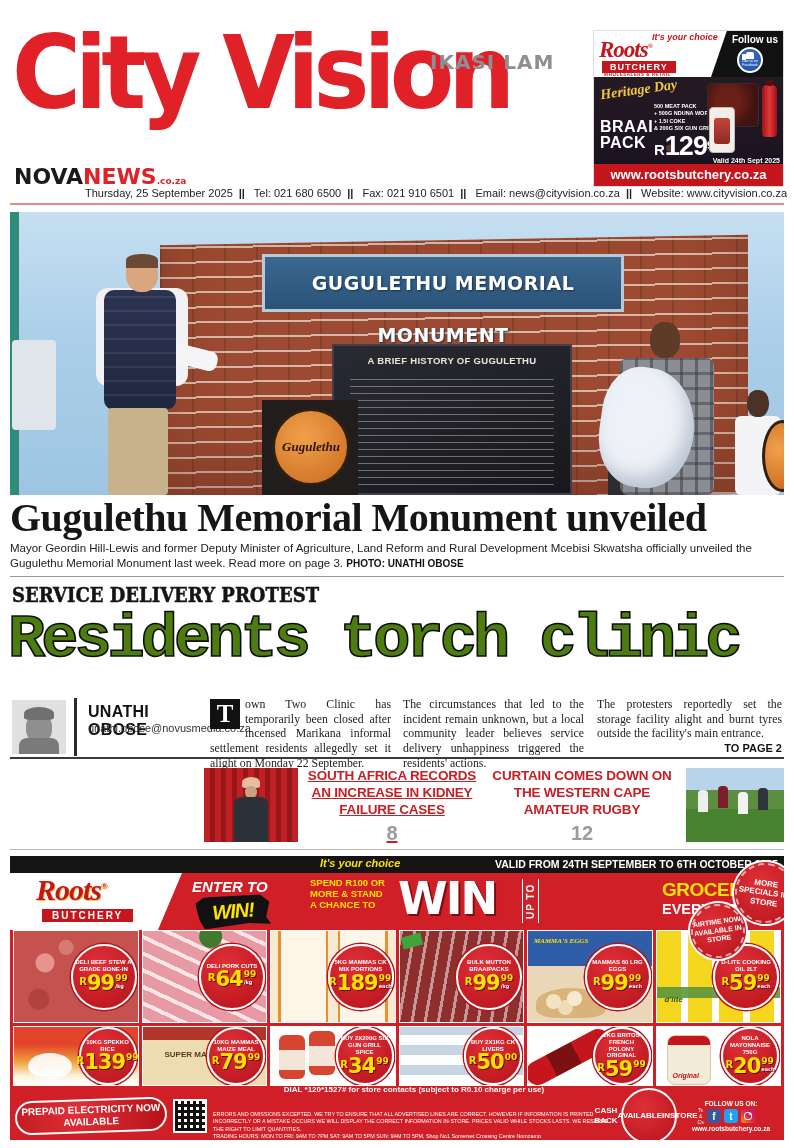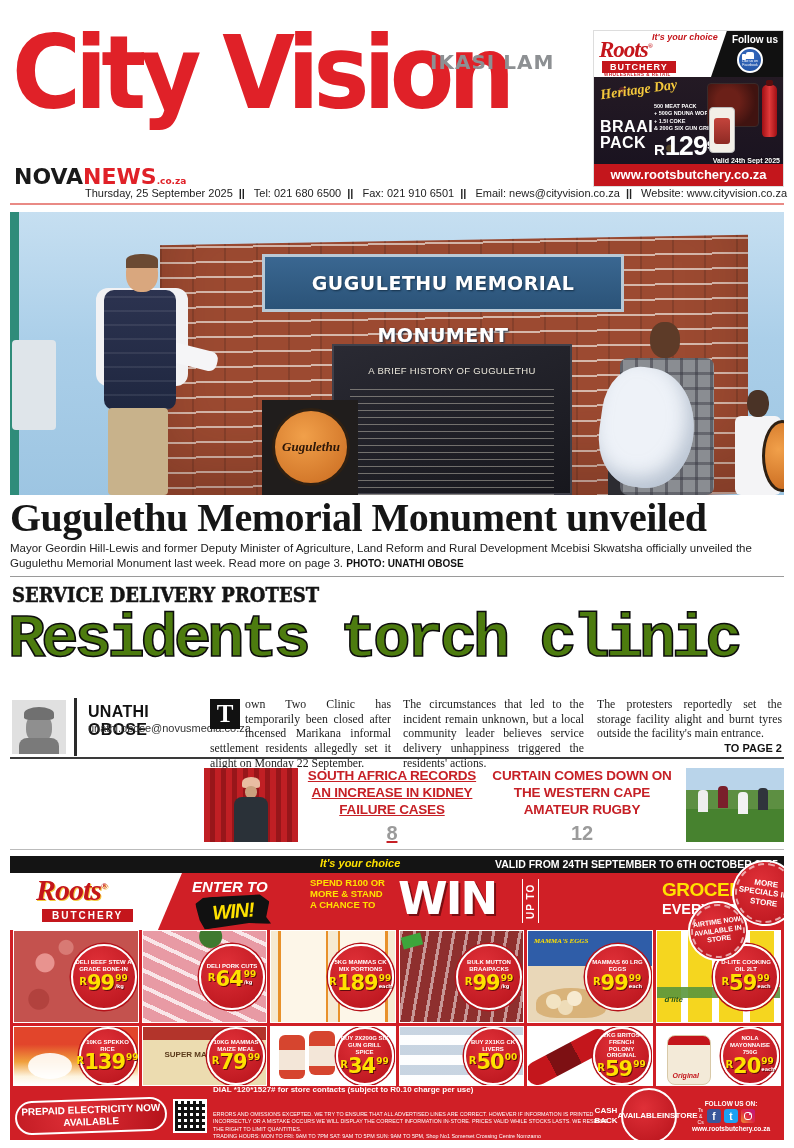--- a/index.html
+++ b/index.html
@@ -72,21 +72,21 @@
           background-color:#9c4a31;
           background-image:repeating-linear-gradient(0deg, rgba(228,210,200,.8) 0 2px, transparent 2px 15px),
                            repeating-linear-gradient(90deg, rgba(70,35,25,.25) 0 2px, transparent 2px 32px);
           box-shadow:inset 0 -40px 60px rgba(60,25,15,.25); }
   .sign { position:absolute; left:252px; top:42px; width:362px; height:58px;
           background:linear-gradient(180deg,#3a6791,#2b5378); border:3px solid #b9c9d6;
           color:#fff; font-family:"DejaVu Sans", sans-serif; font-weight:bold; font-size:19px;
           text-align:center; line-height:52px; letter-spacing:.5px; text-shadow:1px 1px 2px #16314a; }
   .plaque { position:absolute; left:322px; top:132px; width:240px; height:151px;
             background:linear-gradient(160deg,#2a2a33,#17171d); border:2px solid #40404a; }
-  .plaque-title { color:#eae6da; font-weight:normal; font-size:9.5px; text-align:center; margin-top:19px; letter-spacing:.3px; }
+  .plaque-title { color:#eae6da; font-weight:bold; font-size:9.5px; text-align:center; margin-top:9px; letter-spacing:.3px; }
   .plaque-lines { height:112px; margin:7px 16px 0 16px;
             background:repeating-linear-gradient(0deg, rgba(215,210,195,.45) 0 1px, transparent 1px 7px); }
   .gug-panel { position:absolute; left:252px; top:188px; width:96px; height:95px; background:#201d1c; }
   .gug-logo { position:absolute; left:262px; top:196px; width:78px; height:78px; border-radius:50%;
               background:radial-gradient(circle at 40% 35%, #f1a04a, #c96a1f); border:3px solid #2e2013;
               display:flex; align-items:center; justify-content:center; }
   .gug-logo span { color:#2b1608; font-family:"Liberation Serif", serif; font-style:italic; font-weight:bold; font-size:13px; }
   .right-panel { position:absolute; left:598px; top:192px; width:58px; height:91px; background:#2c2c31; }
   .man-left-head { position:absolute; left:116px; top:44px; width:32px; height:36px; background:#d9a77e; border-radius:45%; }
   .man-left-head::before { content:''; position:absolute; left:0; top:-2px; width:32px; height:14px; background:#6b4a33; border-radius:45% 45% 0 0; }
@@ -250,21 +250,21 @@
   .ad-footer { position:absolute; left:0; right:0; top:236px; height:48px; background:#d01f26;
                display:flex; align-items:center; padding:0 5px; gap:6px; }
   .prepaid { width:152px; min-width:152px; height:34px; border:2px solid #fff; border-radius:17px;
              background:radial-gradient(circle at 40% 35%, #e03038, #b5121a); color:#fff; font-weight:bold;
              font-size:10px; line-height:1.2; display:flex; align-items:center; justify-content:center;
              text-align:center; transform:rotate(-2deg); }
   .qr { width:34px; min-width:34px; height:34px; background:#fff; border:2px solid #fff;
         background-image:repeating-linear-gradient(0deg,#111 0 3px, transparent 3px 6px),
                          repeating-linear-gradient(90deg,#111 0 3px, #fff 3px 6px); }
   .fineprint { flex:1; color:#fff; }
-  .fine-dial { font-weight:bold; font-size:8px; margin-bottom:17px; }
+  .fine-dial { font-weight:bold; font-size:8px; margin-bottom:17px;text-align:center; }
   .fine-small { font-size:5.4px; line-height:1.3; }
   .cashback { width:56px; min-width:56px; height:56px; border-radius:50%; border:2px solid #fff;
               background:radial-gradient(circle at 40% 35%, #e03038, #b5121a); color:#fff; font-weight:bold;
               font-size:8px; line-height:1.25; display:flex; flex-direction:row; align-items:center;
               justify-content:center; text-align:center; }
   .cashback .tcs { font-size:5px; font-weight:normal; }
   .follow-box { width:96px; min-width:96px; text-align:center; color:#fff; }
   .follow-box .flabel { font-size:6.5px; font-weight:bold; }
   .socials { display:flex; justify-content:center; gap:3px; margin:2px 0; }
   .ic { width:14px; height:14px; border-radius:3px; color:#fff; font-weight:bold; font-size:10px;

